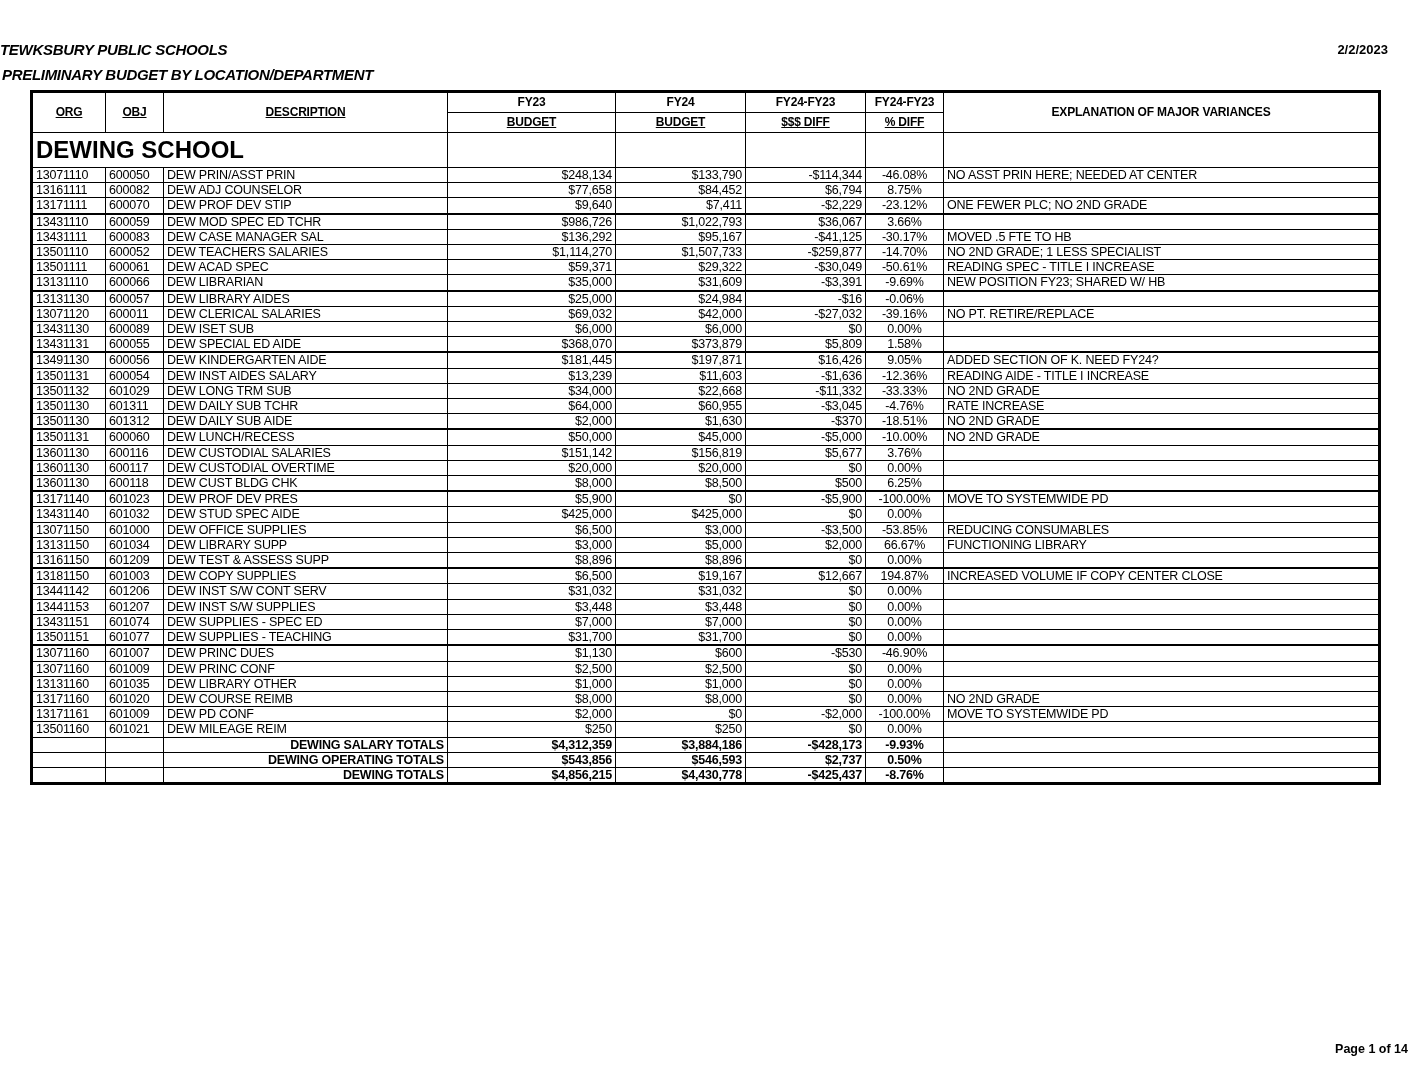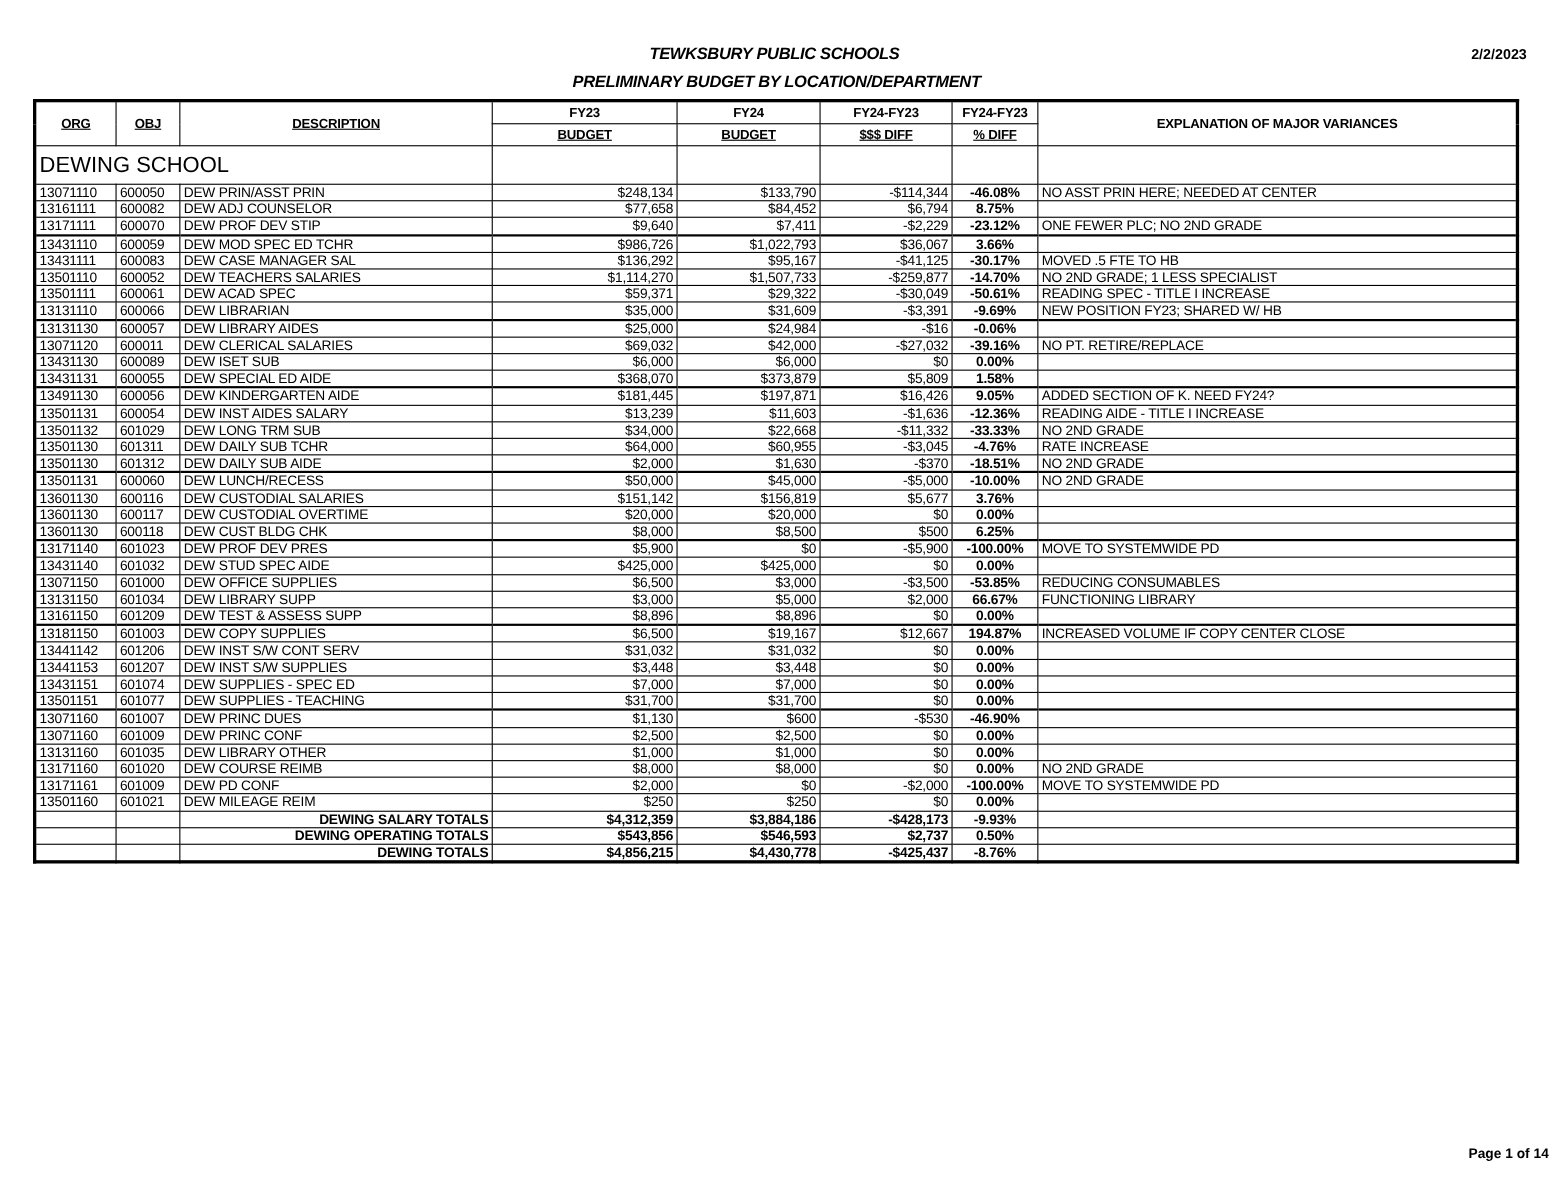--- a/index.html
+++ b/index.html
@@ -1,29 +1,29 @@
 <!DOCTYPE html>
 <html><head>
 <meta charset="utf-8">
 <style>
   html, body { margin:0; padding:0; background:#ffffff; }
   body { width:1408px; height:1088px; position:relative; font-family:"Liberation Sans", sans-serif; color:#000; overflow:hidden; }
-  .title { position:absolute; left:0; width:1408px; text-align:center; font-weight:bold; font-style:italic; font-size:15px; letter-spacing:-0.3px; }
+  .title { position:absolute; left:0; width:1408px; text-align:left; font-weight:bold; font-style:italic; font-size:15px; letter-spacing:-0.3px; }
   .t1 { top:41px; }
   .t2 { top:66px; left:2px; }
   .date { position:absolute; top:42px; right:20px; font-size:13px; font-weight:bold; }
   table { position:absolute; left:30px; top:90px; border-collapse:collapse; border:3px solid #000; table-layout:fixed; width:1348px; }
   td, th { border:1px solid #000; padding:0 3px; font-size:12.5px; line-height:14.2px; height:14.2px; white-space:nowrap; overflow:hidden; font-weight:normal; letter-spacing:-0.2px; }
   th { font-weight:bold; font-size:12px; height:19px; line-height:19px; text-align:center; }
   th.u span { text-decoration:underline; }
   .hdr1 th { height:19px; }
   .num { text-align:right; }
-  .pct { text-align:center;font-weight:bold; }
+  .pct { text-align:center; }
   .school td { height:34px; }
-  .school-name { font-size:20px; font-weight:normal; letter-spacing:0; line-height:34px; }
+  .school-name { font-size:24px; font-weight:bold; letter-spacing:0; line-height:34px; }
   tr.sep td { border-bottom:2.5px solid #000; }
   tr.total td { font-weight:bold; }
   .totlabel { text-align:right; }
   .footer { position:absolute; top:1042px; left:0; width:1408px; text-align:right; font-size:12.5px; font-weight:bold; }
 </style>
 </head>
 <body>
 
 <div class="title t1">TEWKSBURY PUBLIC SCHOOLS</div>
 <div class="title t2">PRELIMINARY BUDGET BY LOCATION/DEPARTMENT</div>

